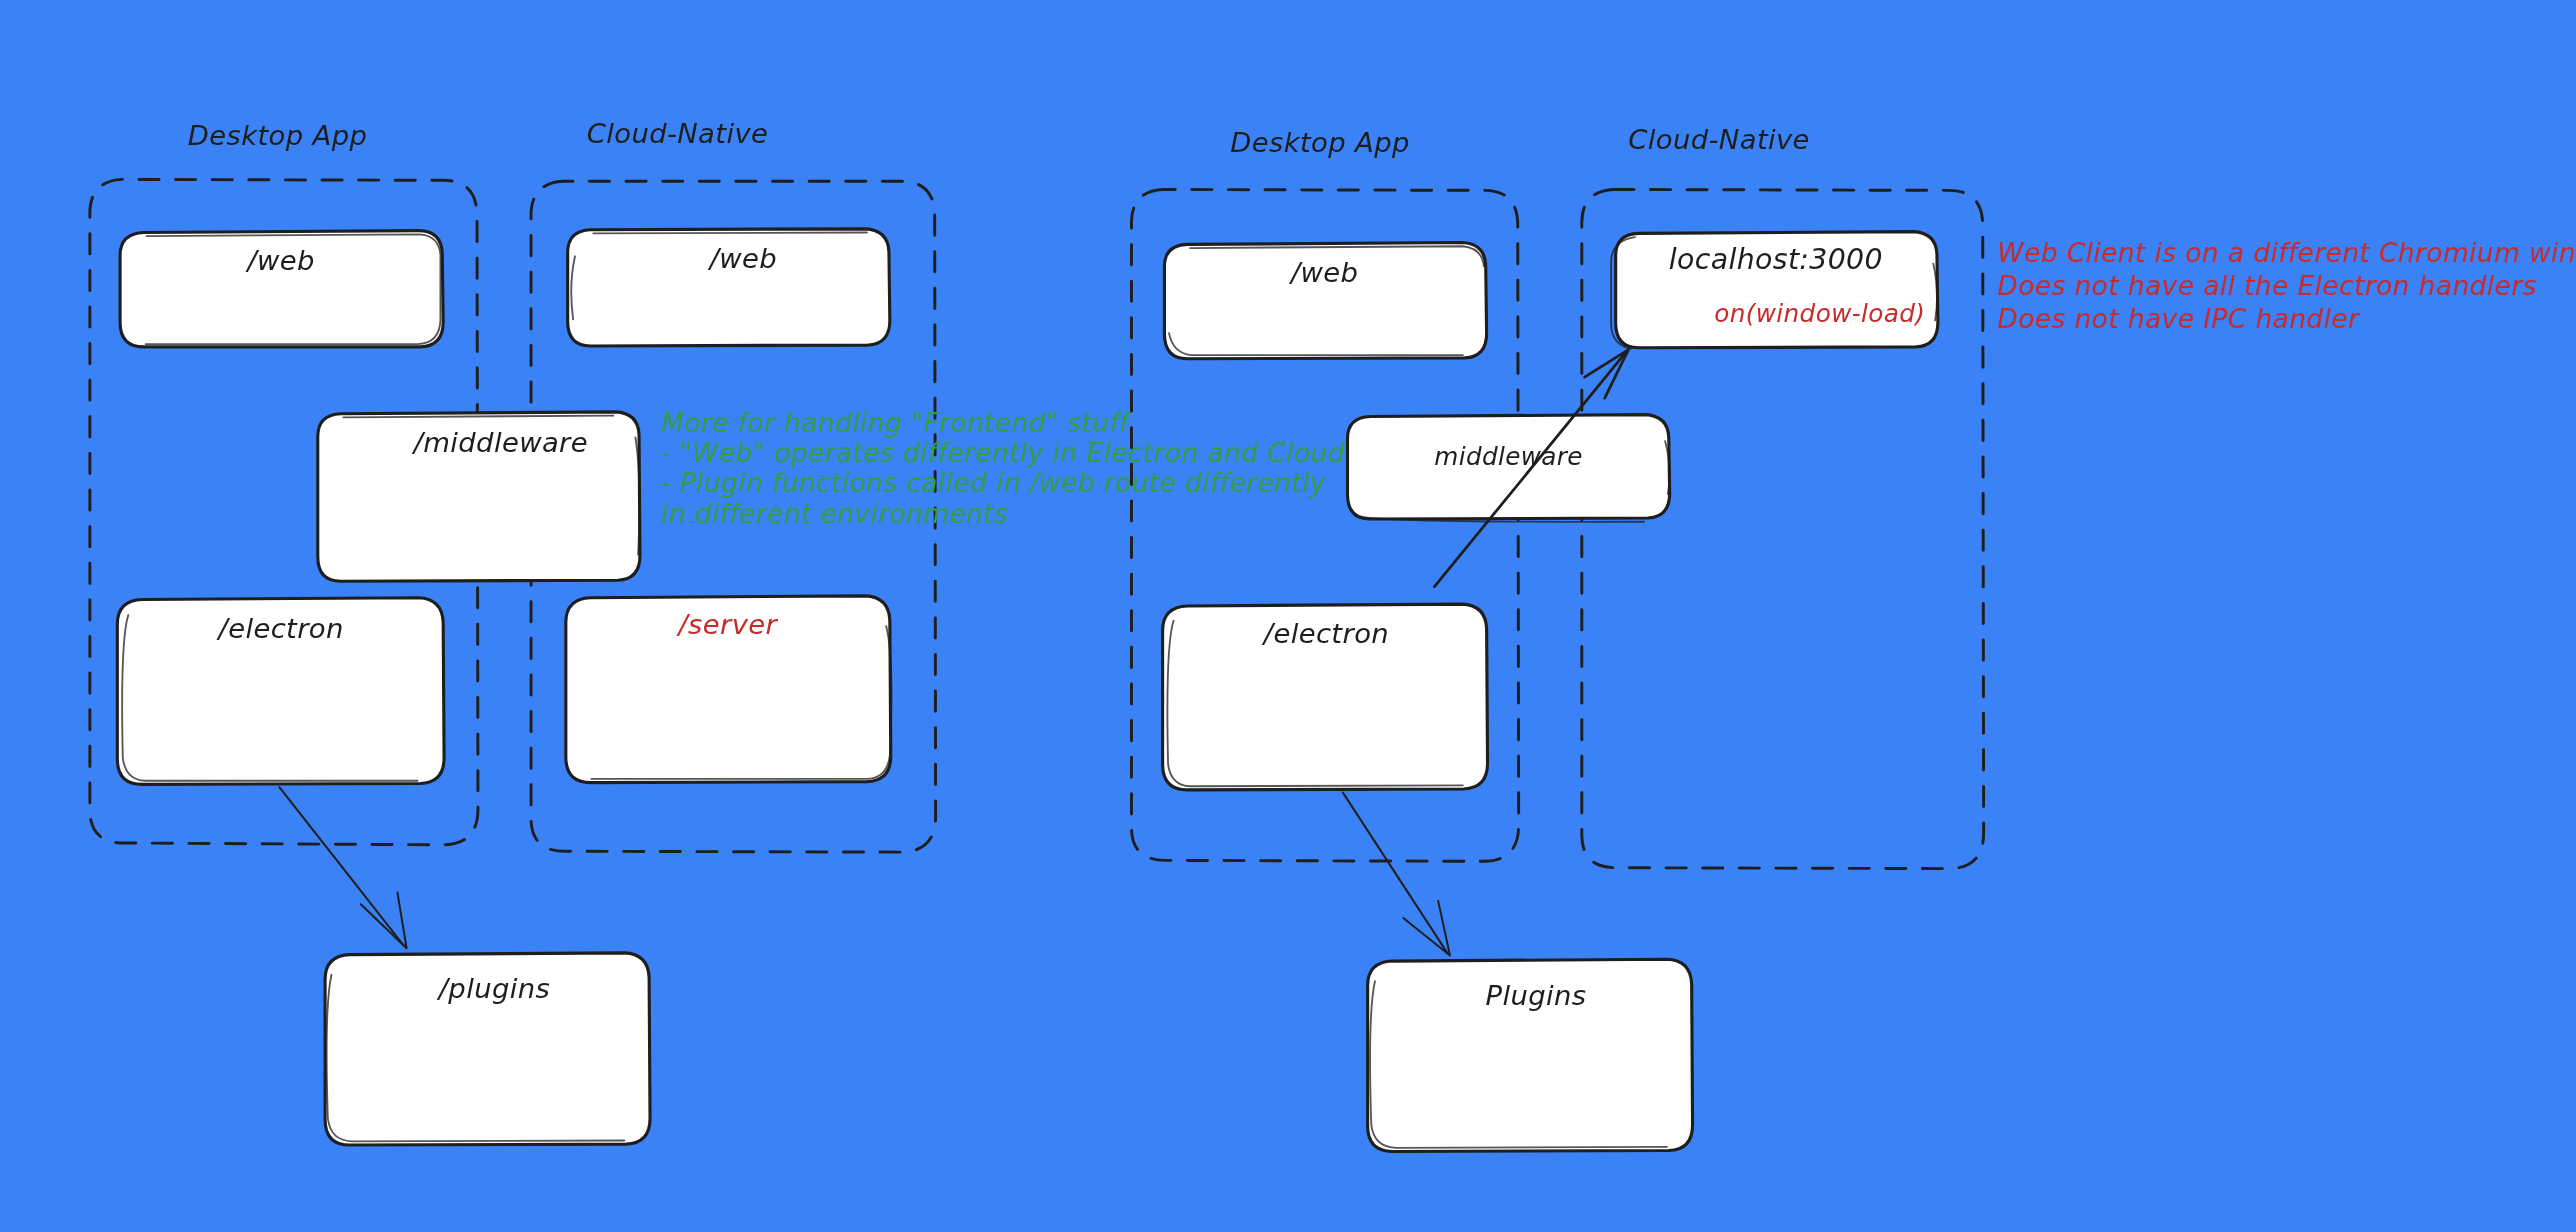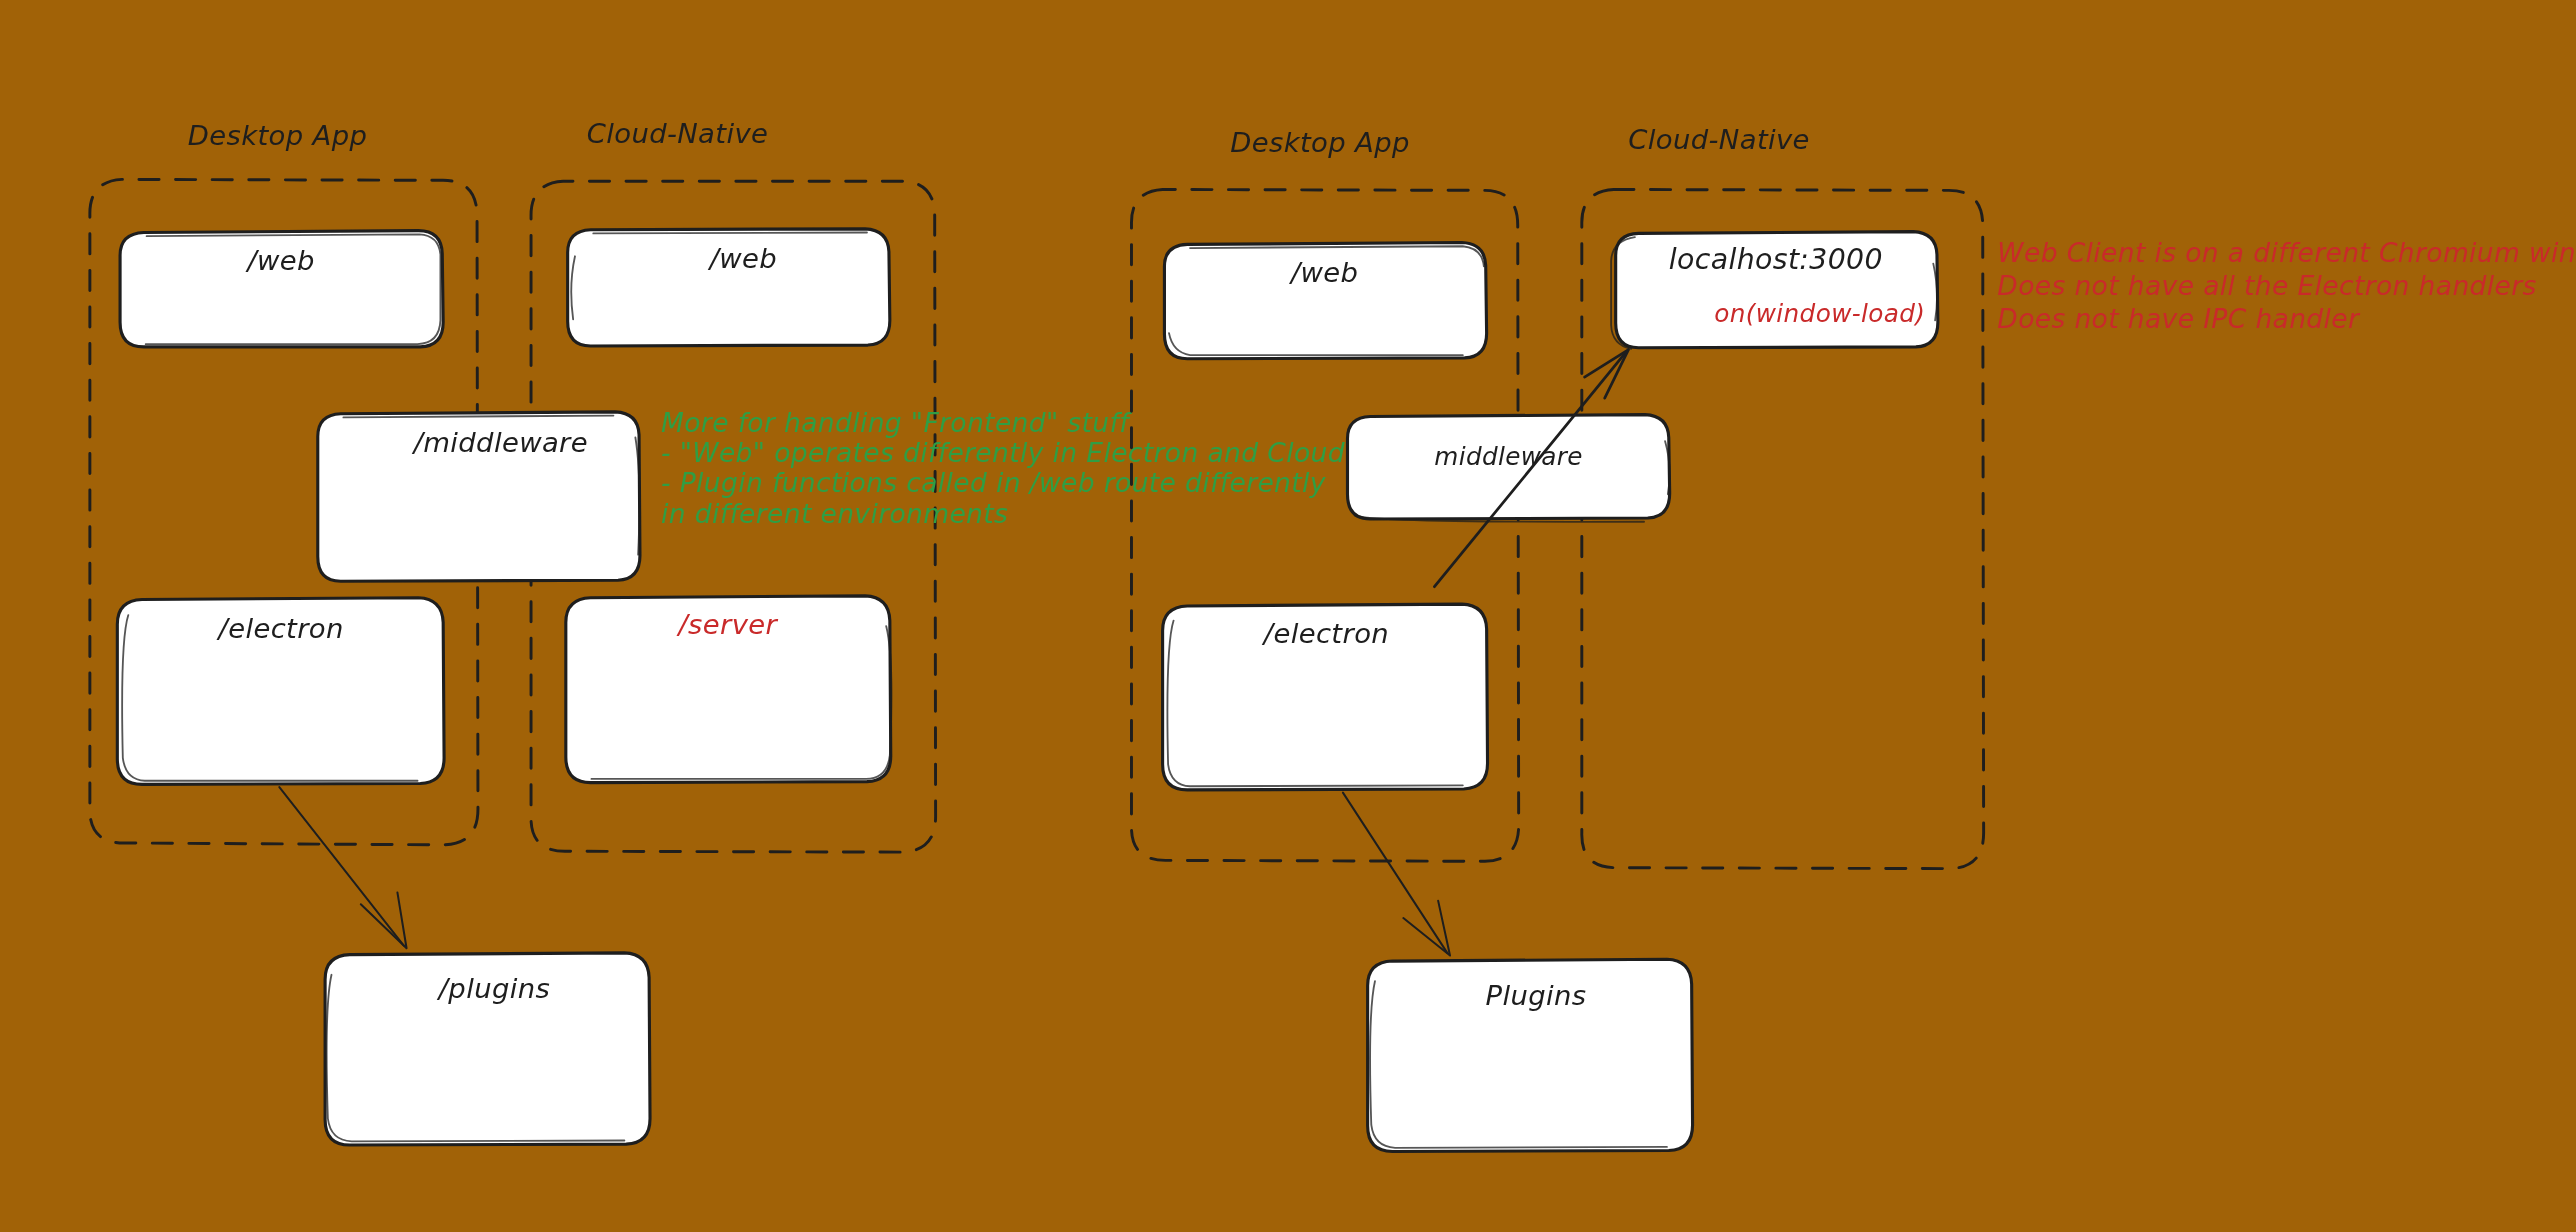--- a/index.html
+++ b/index.html
@@ -11,21 +11,21 @@
   body {
     font-family: "DejaVu Sans", sans-serif;
     width: 2576px;
     height: 1232px;
     overflow: hidden;
   }
   #canvas {
     position: relative;
     width: 2576px;
     height: 1232px;
-    background: #a16207;
+    background: #3b82f6;
   }
   #sketch {
     position: absolute;
     top: 0;
     left: 0;
     width: 2576px;
     height: 1232px;
   }
   .hand {
     font-family: "DejaVu Sans", sans-serif;

